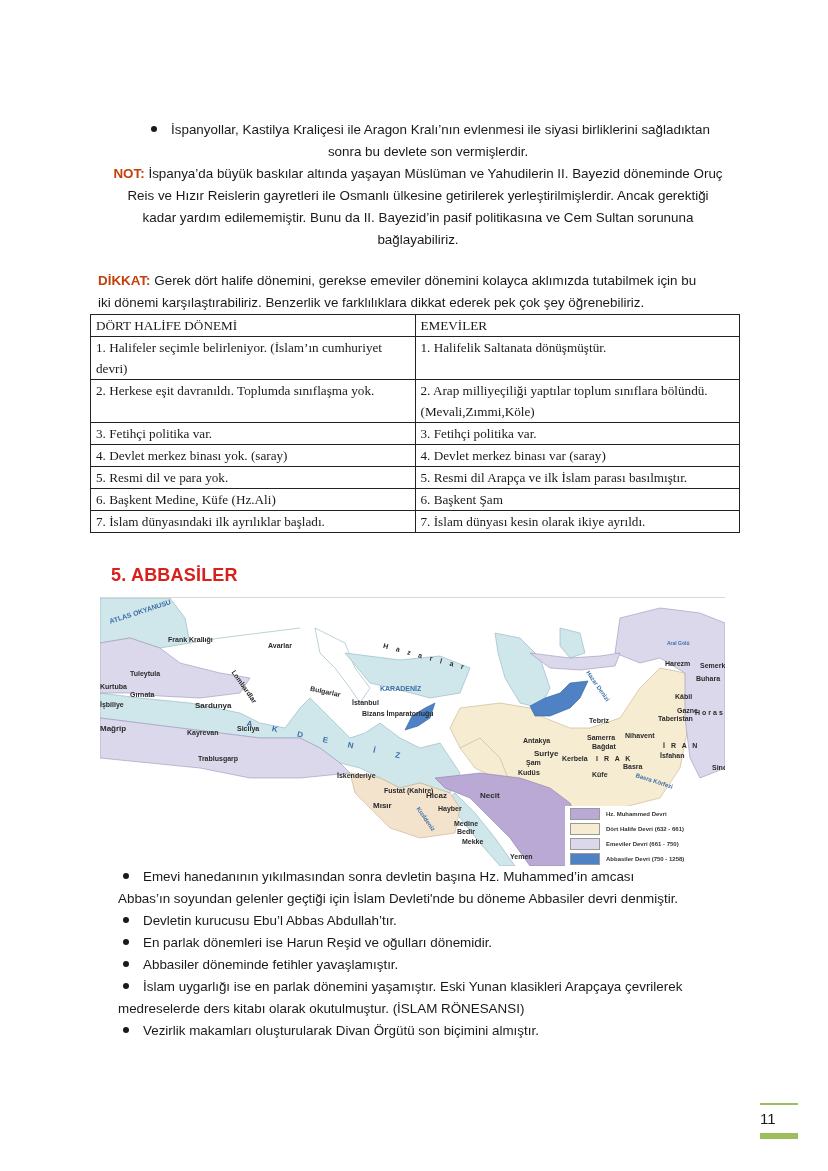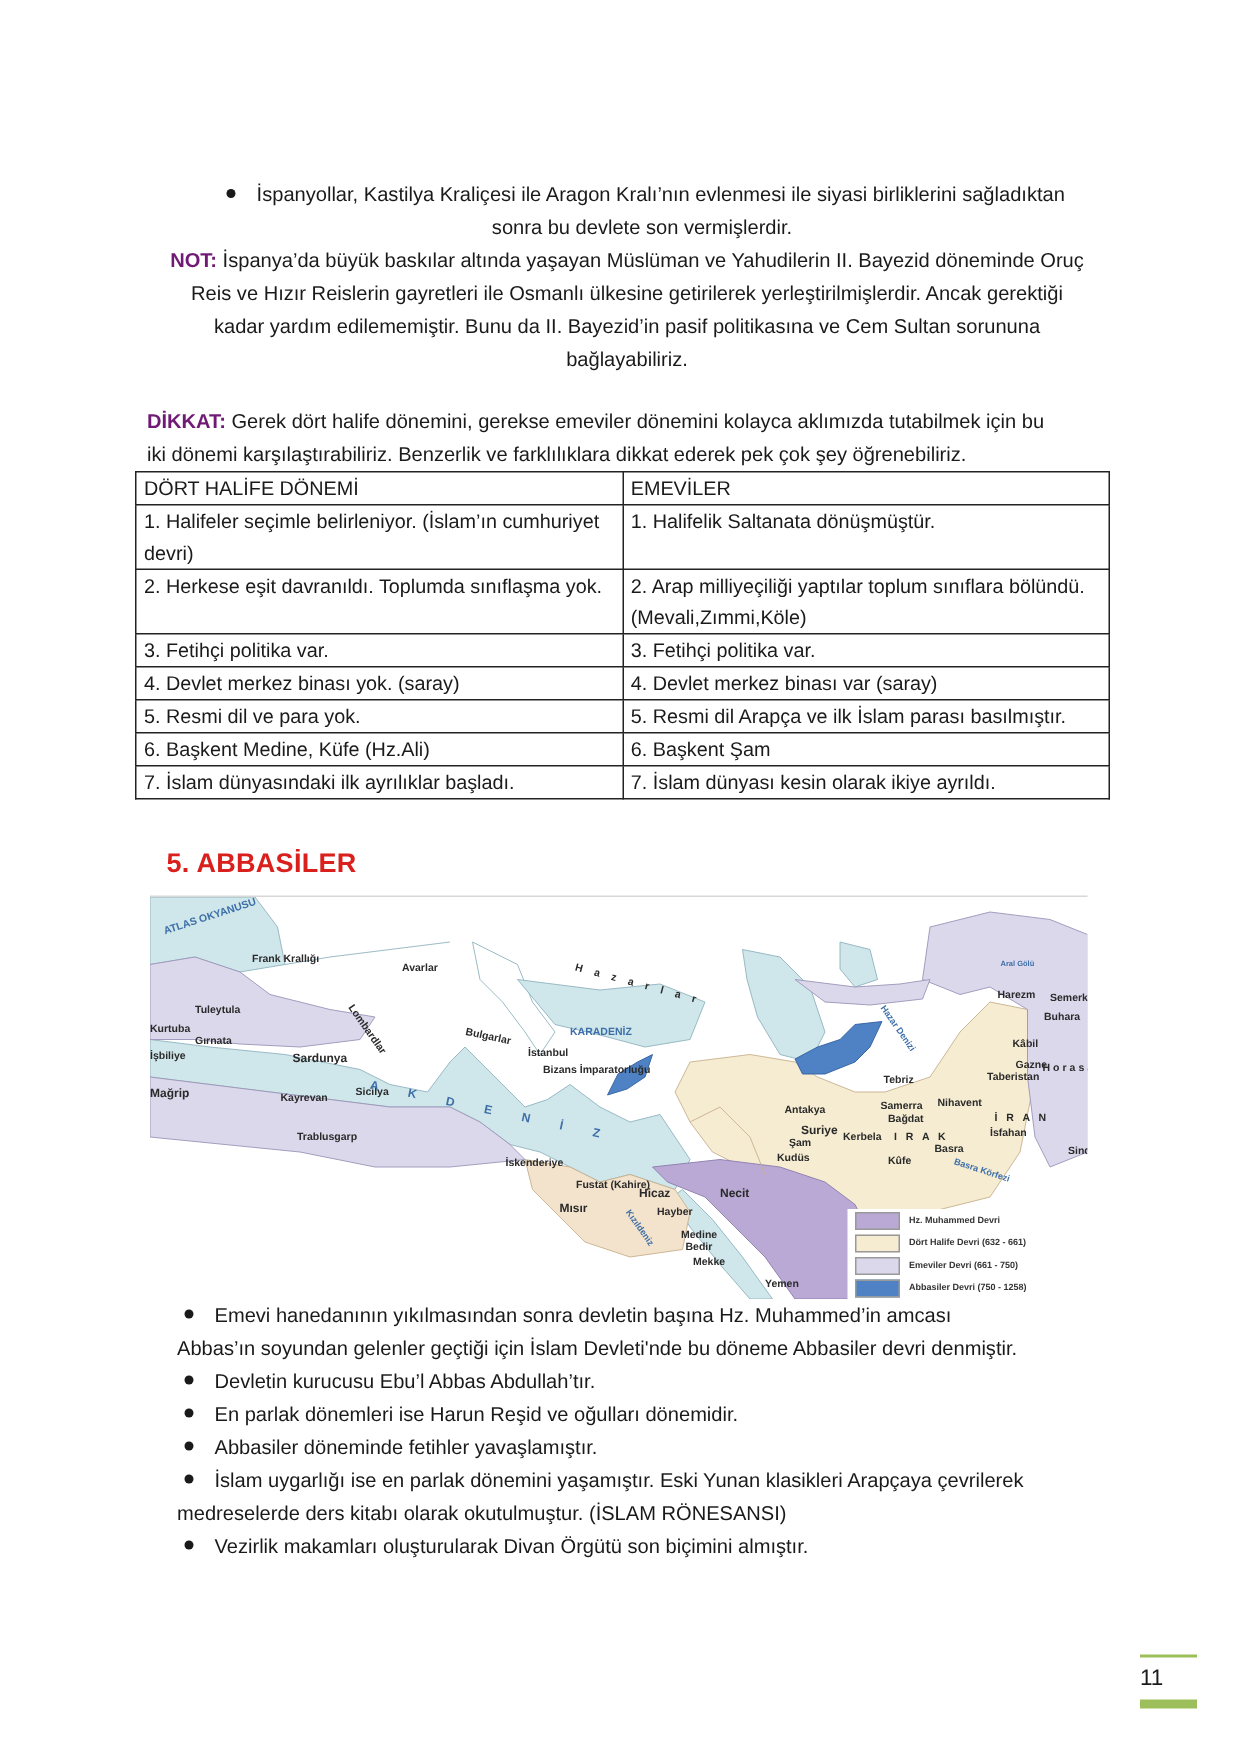--- a/index.html
+++ b/index.html
@@ -5,23 +5,23 @@
   html, body { margin: 0; padding: 0; background: #ffffff; }
   body { width: 828px; height: 1171px; position: relative; overflow: hidden;
          font-family: "Liberation Sans", "DejaVu Sans", sans-serif; color: #1a1a1a; }
   .page { position: absolute; left: 0; top: 0; width: 828px; height: 1171px; }
   .txt { font-size: 13.4px; line-height: 22px; }
   .block { position: absolute; left: 98px; width: 640px; }
   .bullet { position: relative; padding-left: 0; }
   .bullet .dot { display: inline-block; width: 6px; height: 6px; border-radius: 50%; background: #1a1a1a;
                  margin: 0 14px 2px 25px; vertical-align: middle; }
   .indent2 { padding-left: 20px; }
-  .label-blue { color: #701a75; font-weight: bold; margin-top: 48px; }
+  .label-blue { color: #c2410c; font-weight: bold; margin-top: 48px; }
   table.cmp { position: absolute; left: 90px; top: 314px; width: 650px; border-collapse: collapse;
-              font-size: 13.2px; line-height: 21px; }
+              font-size: 13.2px; line-height: 21px; font-family: Liberation Serif, serif; }
   table.cmp td { border: 1.5px solid #222; padding: 0 5px; vertical-align: top; width: 50%; }
   .section-title { position: absolute; left: 111px; top: 565px; font-size: 18px; font-weight: bold;
                    color: #d9201c; letter-spacing: 0.2px; }
   .map { position: absolute; left: 100px; top: 597px; width: 625px; height: 268px; background: #ffffff;
          border-top: 1px solid #d8d8d8; overflow: hidden; }
   .map svg { position: absolute; left: 0; top: 0; }
   .maplabel { position: absolute; font-size: 7px; font-weight: bold; color: #2a2a2a; white-space: nowrap; }
   .maplabel.sea { color: #3d6fa8; font-size: 8px; letter-spacing: 2px; }
   .legend { position: absolute; left: 565px; top: 806px; width: 160px; height: 60px; background: #fff; }
   .legend-row { display: flex; align-items: center; height: 14px; margin-top: 1px; }

